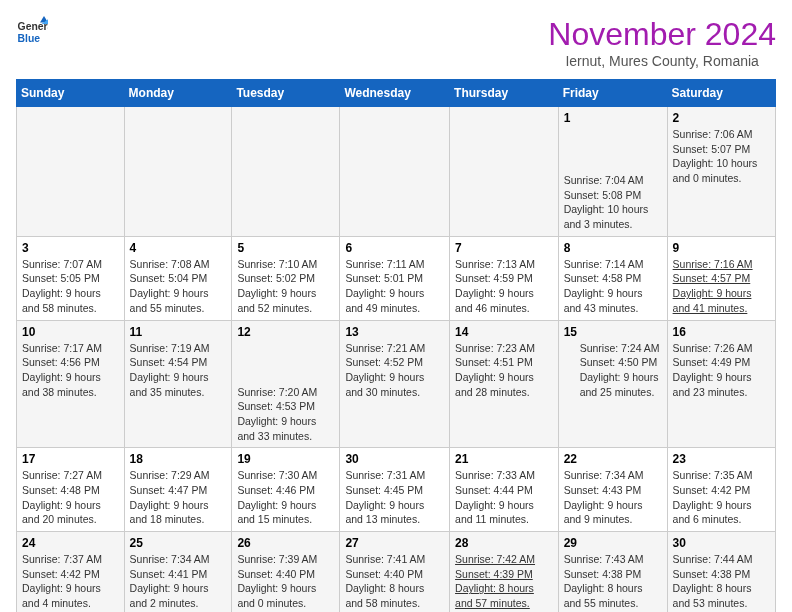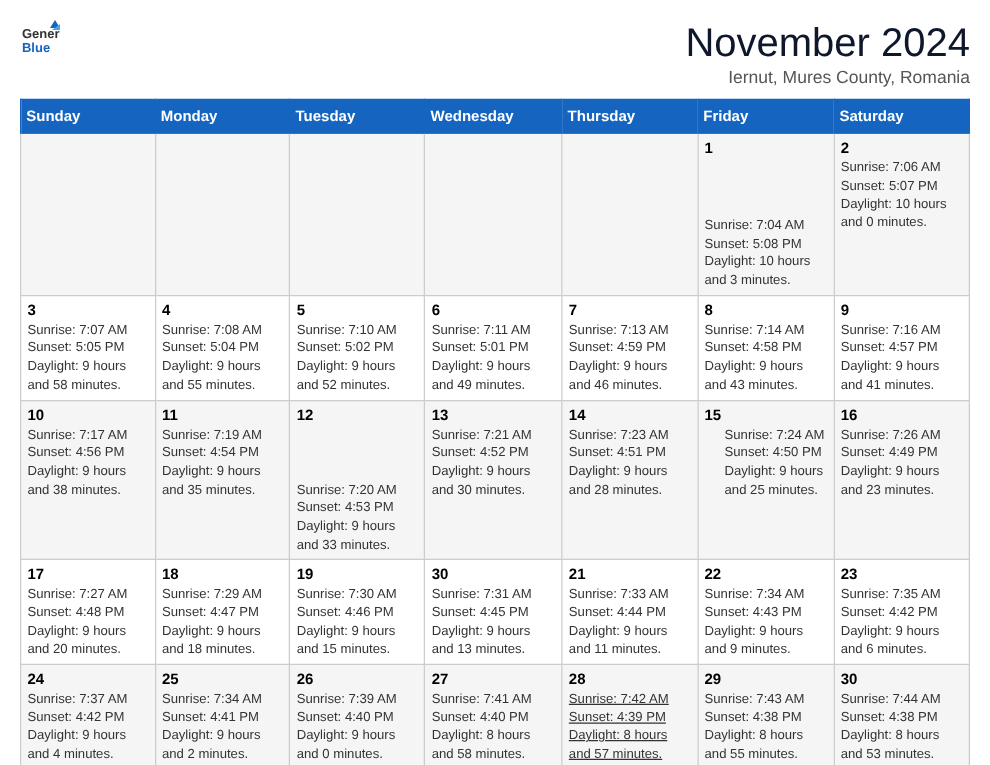--- a/index.html
+++ b/index.html
@@ -24,25 +24,26 @@
     .logo-icon {
       width: 32px;
       height: 32px;
     }
     .title-area {
       text-align: right;
     }
     .month-title {
       font-size: 32px;
       font-weight: normal;
-      color: #0f172a;
+      color: #a21caf;
     }
     .location {
       font-size: 14px;
       color: #555;
+      text-align: center;
     }
     table {
       width: 100%;
       border-collapse: collapse;
       font-size: 11px;
       padding-left: 48px;
     }
     thead tr {
       background-color: #1565c0;
       color: #fff;
@@ -174,21 +175,21 @@
         </td>
         <td>
           <span class="day-num">8</span>
           <div class="day-info" style="white-space: pre-line;">Sunrise: 7:14 AM
 Sunset: 4:58 PM
 Daylight: 9 hours
 and 43 minutes.</div>
         </td>
         <td>
           <span class="day-num">9</span>
-          <div class="day-info" style="white-space: pre-line;">Sunrise: 7:16 AM
+          <div class="day-info" style="white-space: pre-line; text-decoration: underline;">Sunrise: 7:16 AM
 Sunset: 4:57 PM
 Daylight: 9 hours
 and 41 minutes.</div>
         </td>
       </tr>
       <tr>
         <td>
           <span class="day-num">10</span>
           <div class="day-info" style="white-space: pre-line;">Sunrise: 7:17 AM
 Sunset: 4:56 PM

